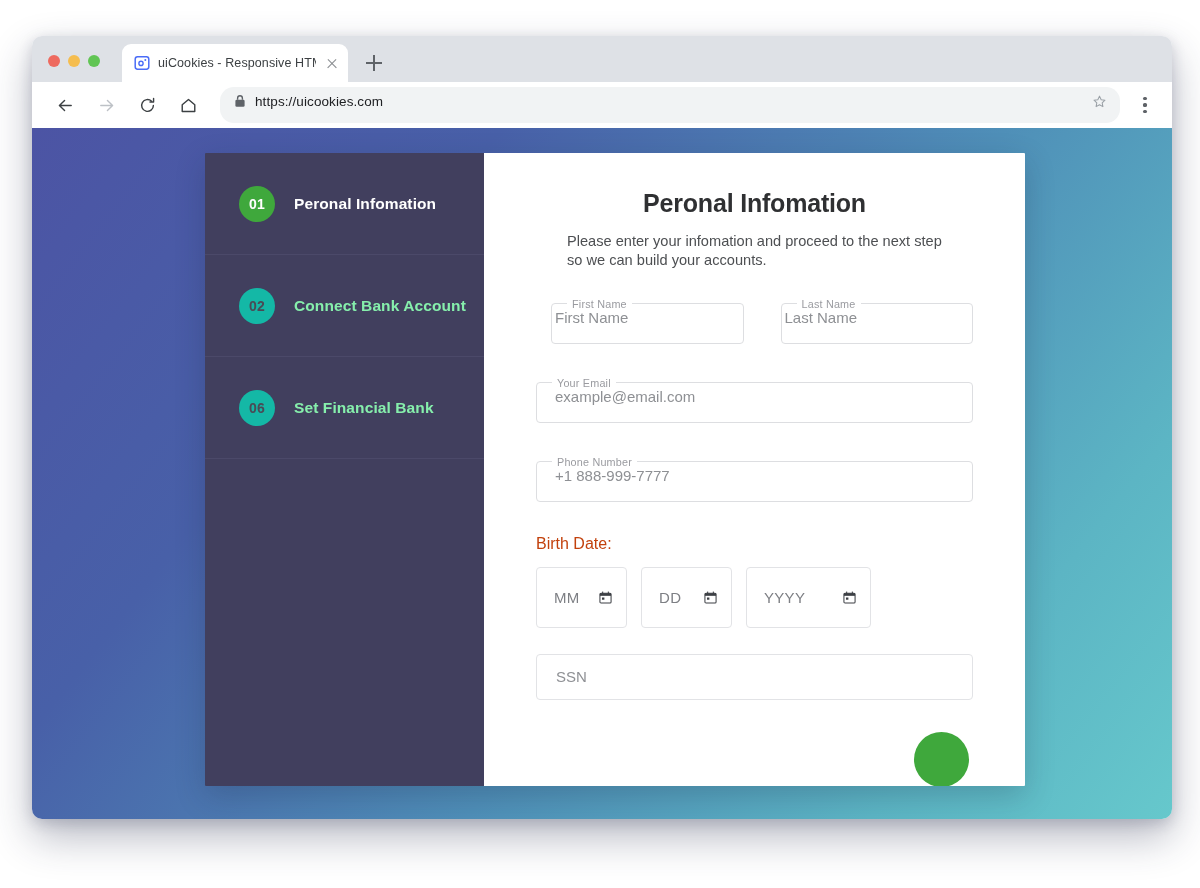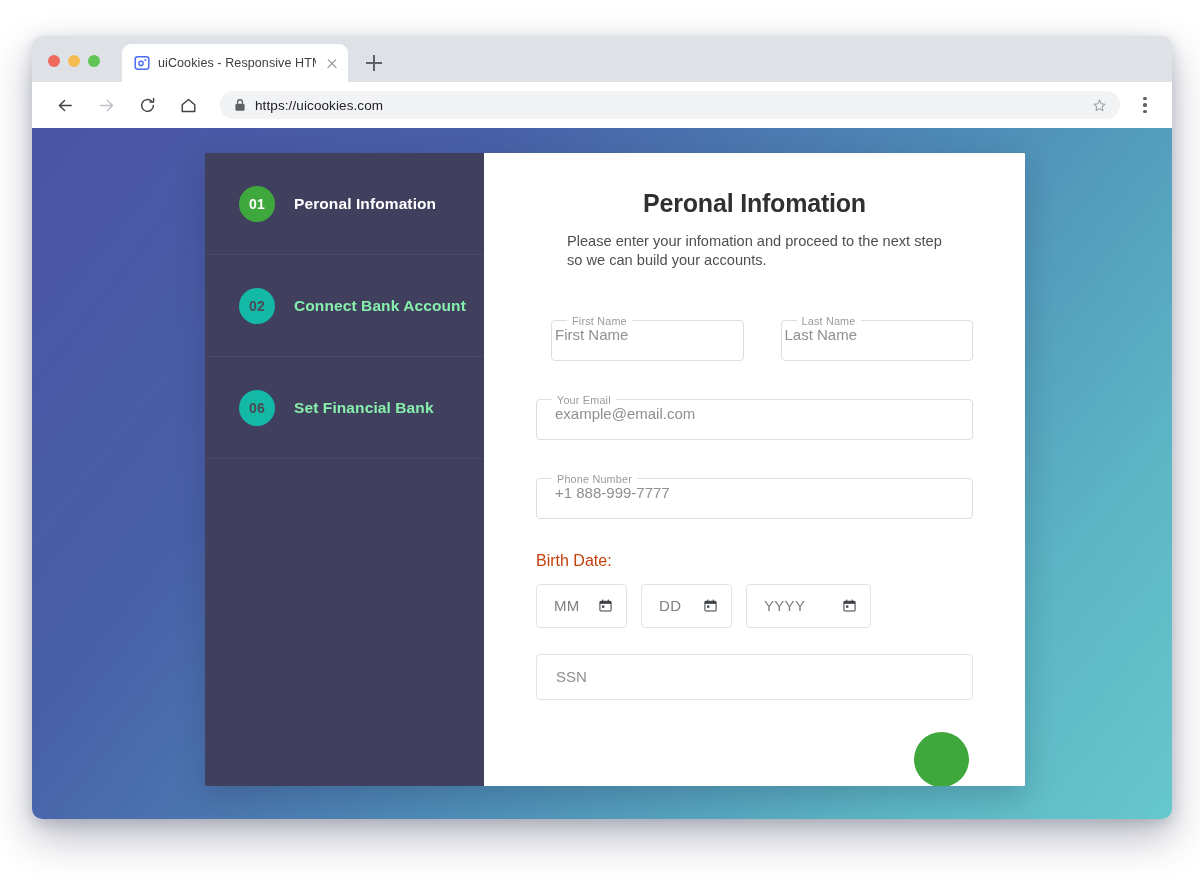--- a/index.html
+++ b/index.html
@@ -137,21 +137,21 @@
   }
   .nav-btn svg { display: block; }
 
   .omnibox {
     flex: 1 1 auto;
     height: 28px;
     background: #f1f3f4;
     border-radius: 14px;
     display: flex;
     align-items: center;
-    padding: 0 8px 0 14px;
+    padding: 0 8px 8px 14px;
     margin-left: 6px;
     gap: 9px;
   }
   .url-text {
     flex: 1 1 auto;
     font-size: 13.5px;
     color: #202124;
     letter-spacing: .1px;
   }
   .star-btn {
@@ -276,21 +276,21 @@
     gap: 22px;
     margin-top: 27px;
   }
   .row > .field { flex: 1 1 0; }
 
   
   .field {
     position: relative;
     margin-top: 33px;
   }
-  .row .field { margin-top: 17px; padding-left: 15px; }
+  .row .field { margin-top: 0; padding-left: 15px; }
   .field fieldset {
     margin: 0;
     padding: 0 10px;
     border: 1px solid #dddee1;
     border-radius: 4px;
     height: 46px;
     box-sizing: border-box;
   }
   .field legend {
     padding: 0 5px;
@@ -315,21 +315,21 @@
   }
 
   .date-row {
     display: flex;
     gap: 14px;
     margin-top: 14px;
   }
   .date-box {
     border: 1px solid #e2e3e6;
     border-radius: 4px;
-    height: 44px;
+    height: 61px;
     box-sizing: border-box;
     display: flex;
     align-items: center;
     justify-content: space-between;
     padding: 0 14px 0 17px;
     background: #fff;
   }
   .date-box.mm   { width: 91px; }
   .date-box.dd   { width: 91px; }
   .date-box.yyyy { width: 125px; }

